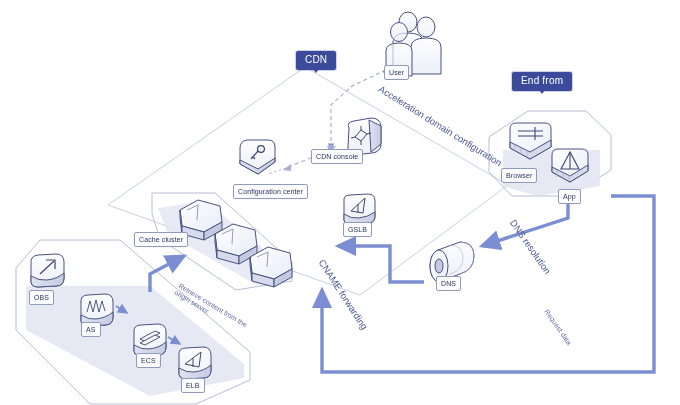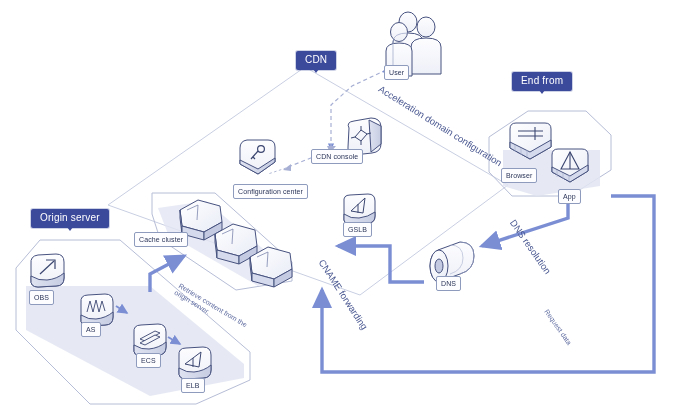--- a/index.html
+++ b/index.html
@@ -282,23 +282,20 @@
   </svg>
 
   <div class="zone-badge" style="left:296px;top:51px;">
     <span>CDN</span>
   </div>
 
   <div class="zone-badge" style="left:512px;top:72px;">
     <span>End from</span>
   </div>
 
-  <div class="zone-badge" style="left:31px;top:209px;">
-    <span>Origin server</span>
-  </div>
 
   <div class="node-label" style="left:384px;top:65px;">
     <span>User</span>
   </div>
 
   <div class="node-label" style="left:311px;top:149px;">
     <span>CDN console</span>
   </div>
 
   <div class="node-label" style="left:233px;top:184px;">

